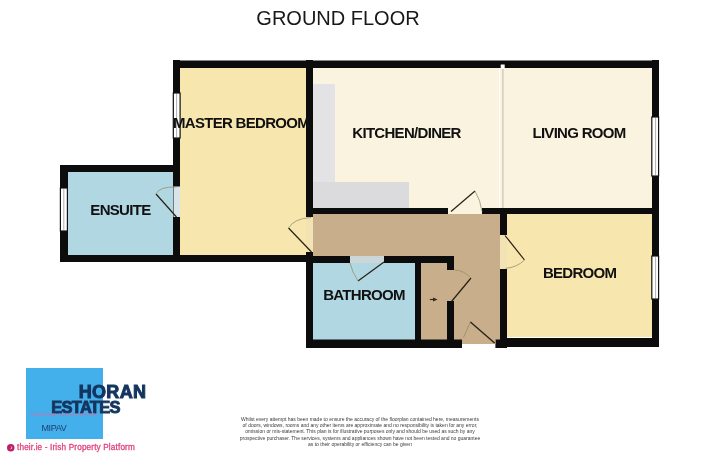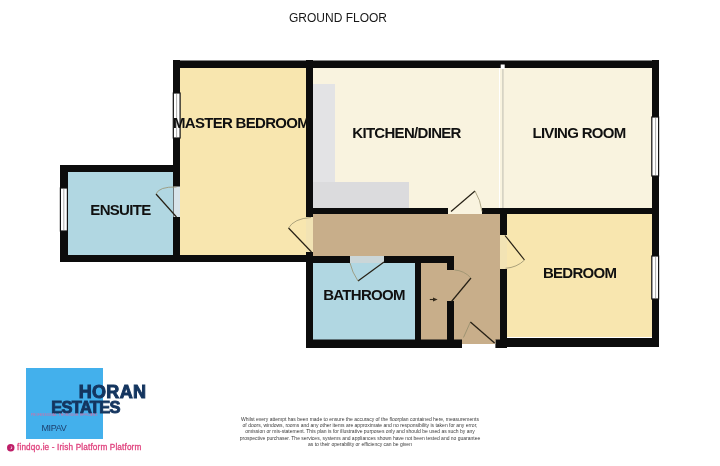--- a/index.html
+++ b/index.html
@@ -2,21 +2,21 @@
 <html><head>
 <meta charset="utf-8">
 <style>
   html,body{margin:0;padding:0;}
   body{width:720px;height:466px;background:#ffffff;font-family:"Liberation Sans", sans-serif;position:relative;overflow:hidden;}
   .abs{position:absolute;}
 </style>
 </head>
 <body>
 
-<div class="abs" style="left:0;top:10px;width:676px;text-align:center;font-size:12px;line-height:16px;color:#181818;letter-spacing:0px;">GROUND FLOOR</div>
+<div class="abs" style="left:0;top:10px;width:676px;text-align:center;font-size:20px;line-height:16px;color:#181818;letter-spacing:0px;">GROUND FLOOR</div>
 
 <svg class="abs" style="left:0;top:0;" width="720" height="466" viewBox="0 0 720 466">
 
   <g>
     <rect x="180" y="67" width="127" height="188" fill="#F8E6AF"></rect>
   </g>
 
   <g>
     <rect x="68" y="172" width="105" height="83" fill="#B1D7E2"></rect>
   </g>
@@ -184,21 +184,21 @@
   <div class="abs" style="left:0;width:77px;top:45.5px;text-align:center;color:#E8659C;font-size:3.2px;line-height:3.2px;letter-spacing:0.1px;white-space:nowrap;">PROFESSIONAL. THOROUGH. EFFICIENT.</div>
 
   <div class="abs" style="left:0;width:56px;top:56px;text-align:center;color:#1C3F6E;font-size:9px;line-height:9px;letter-spacing:-0.3px;">MIPAV</div>
 </div>
 
 <svg class="abs" style="left:7px;top:444px;" width="7.5" height="7.5" viewBox="0 0 9 9">
     <circle cx="4.5" cy="4.5" r="4.5" fill="#BE1E68"></circle>
     <path d="M2.3,5.8 Q4.5,6.6 5.4,4.5 Q6,2.9 4.0,2.8 Q6.6,2.4 6.3,4.6 Q5.8,7.2 2.3,5.8 Z" fill="#fff"></path>
   </svg>
 
-<div class="abs" style="left:17px;top:443px;color:#E0447F;font-size:8.2px;line-height:9px;letter-spacing:0.15px;-webkit-text-stroke:0.3px #E0447F;">findqo.ie - Irish Platform Platform</div>
+<div class="abs" style="left:17px;top:443px;color:#E0447F;font-size:8.2px;line-height:9px;letter-spacing:0.15px;-webkit-text-stroke:0.3px #E0447F;">their.ie - Irish Property Platform</div>
 
 <div class="abs" style="left:0;top:416px;width:720px;text-align:center;font-size:5px;line-height:6.2px;color:#3a3a3a;">
   Whilst every attempt has been made to ensure the accuracy of the floorplan contained here, measurements<br>
   of doors, windows, rooms and any other items are approximate and no responsibility is taken for any error,<br>
   omission or mis-statement. This plan is for illustrative purposes only and should be used as such by any<br>
   prospective purchaser. The services, systems and appliances shown have not been tested and no guarantee<br>
   as to their operability or efficiency can be given
 </div>
 
 </body></html>

